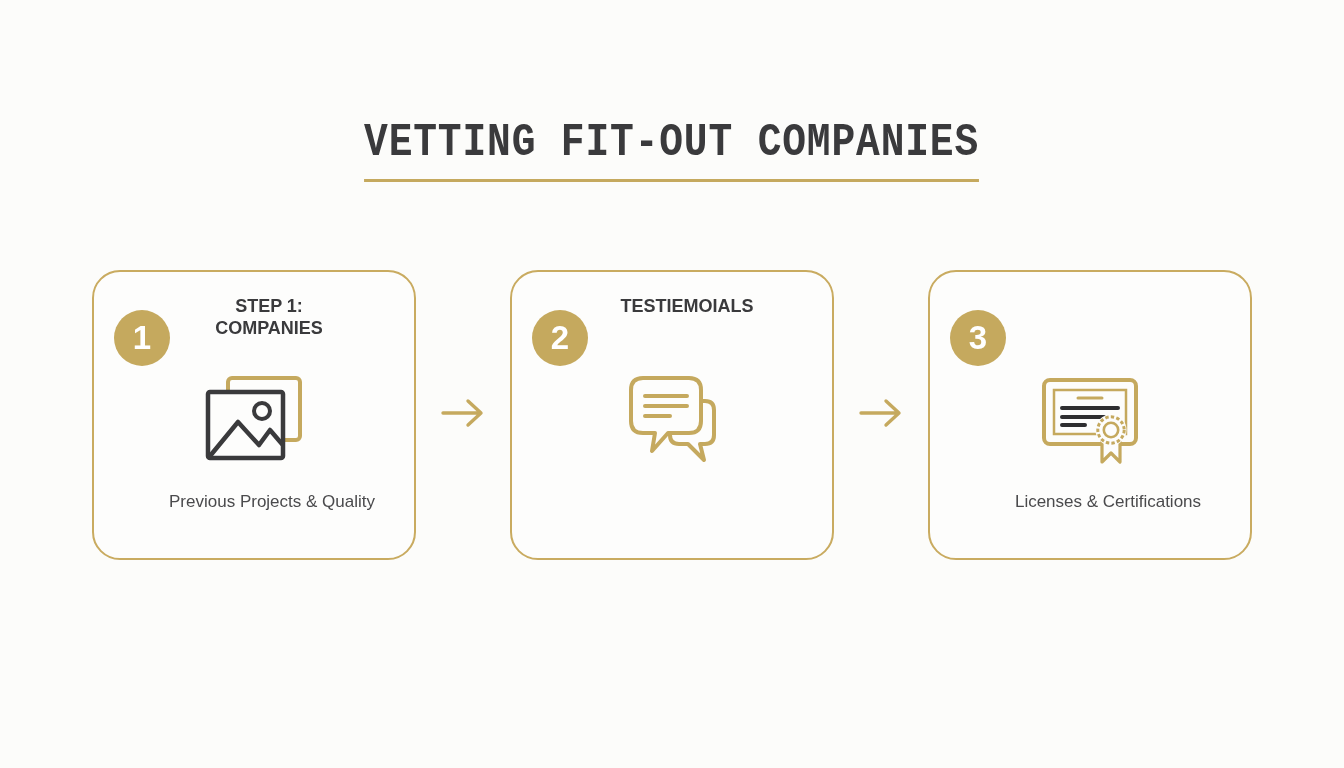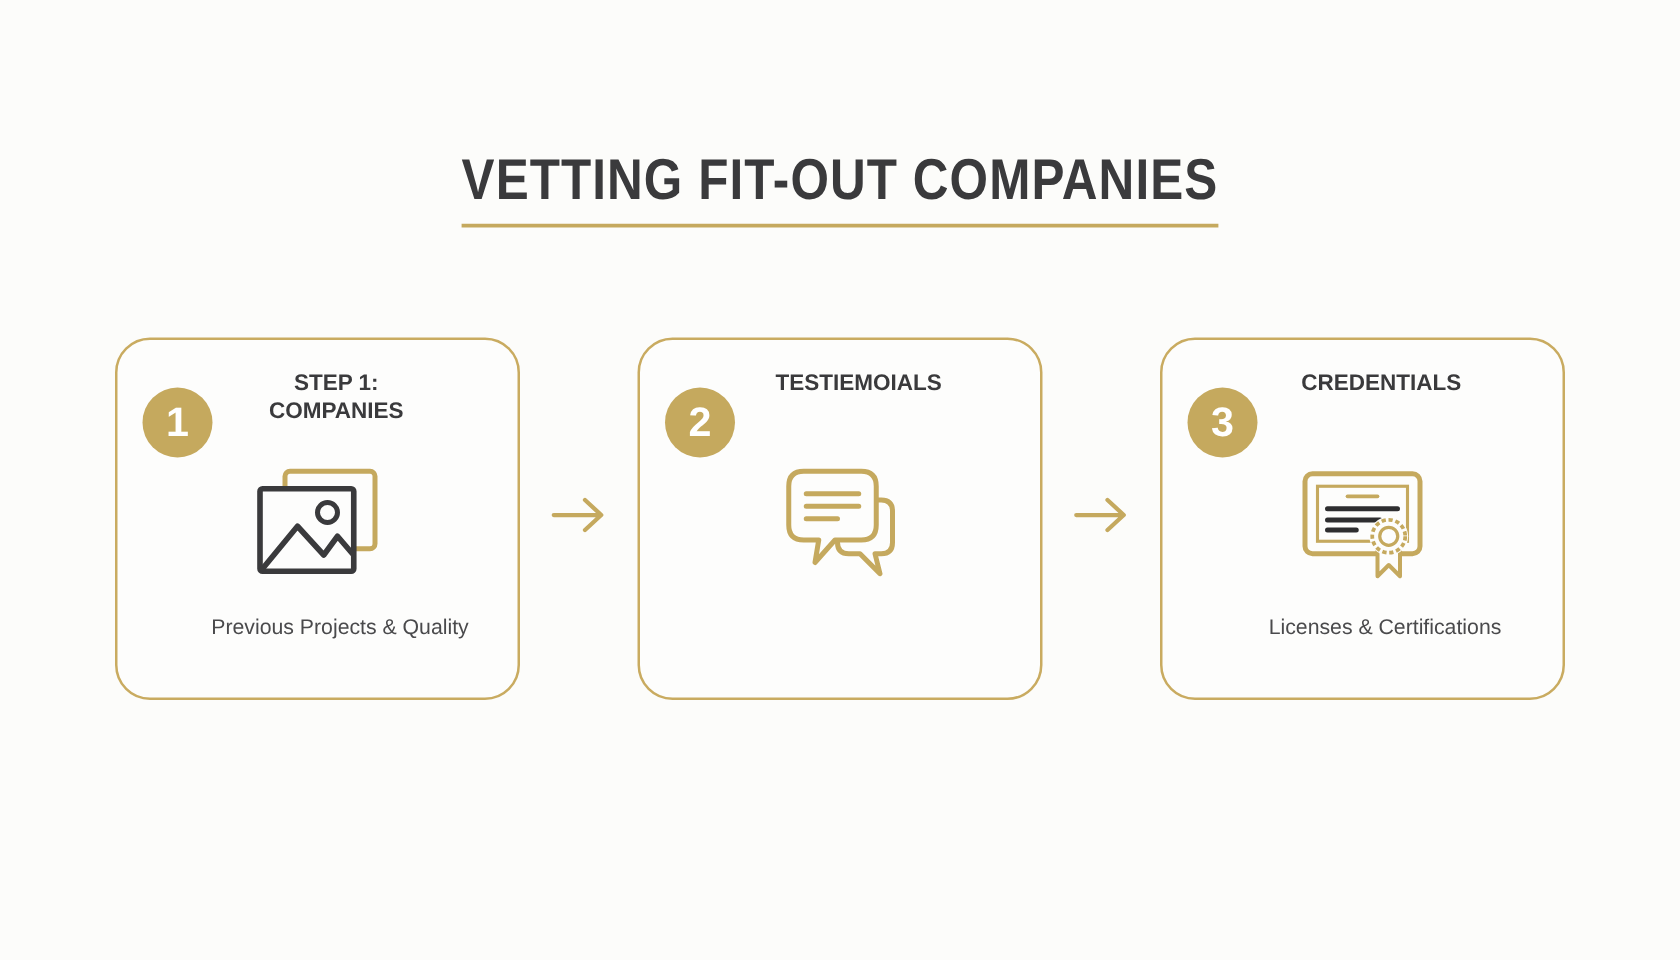--- a/index.html
+++ b/index.html
@@ -11,21 +11,21 @@
     --caption:#4a4a4c;
     --badge-text:#ffffff;
   }
   *{box-sizing:border-box;}
   html,body{margin:0;padding:0;}
   body{
     width:1344px;height:768px;overflow:hidden;
     background:var(--bg);
     font-family:"Liberation Sans", sans-serif;
   }
-  .header{ text-align:center; padding-top:118px; }
+  .header{ text-align:center; padding-top:118px;font-family:Liberation Mono, monospace; }
   .title-wrap{ display:inline-block; transform:scaleX(0.86); transform-origin:center top; }
   .page-title{
     margin:0; font-size:46px; font-weight:bold; letter-spacing:1px;
     color:var(--dark); line-height:1.1; white-space:nowrap;
   }
   .title-underline{ height:3px; background:var(--gold); margin-top:10px; }
 
   .flow{
     display:flex; align-items:center; justify-content:center;
     margin-top:88px;
@@ -129,21 +129,20 @@
       <svg width="46" height="36" viewBox="0 0 46 36">
         <path d="M3 18 H40 M28 6 L41 18 L28 30" fill="none" stroke="var(--gold)" stroke-width="3.4" stroke-linecap="round" stroke-linejoin="round"></path>
       </svg>
     </span>
   </div>
 
   <div class="card">
     <div class="card-header">
       <div class="badge">3</div>
       <div class="step-title">
-        <span>CREDENTIALS</span>
       </div>
     </div>
     <div class="icon-wrap">
       <span>
         <svg width="100" height="92" viewBox="0 0 100 92">
           <rect x="4" y="6" width="92" height="64" rx="6" fill="var(--card-bg)" stroke="var(--gold)" stroke-width="4"></rect>
           <rect x="14" y="16" width="72" height="44" fill="none" stroke="var(--gold)" stroke-width="2.5"></rect>
           <path d="M38 24 H62" stroke="var(--gold)" stroke-width="3" stroke-linecap="round" fill="none"></path>
           <path d="M22 34 H78 M22 43 H64 M22 51 H45" stroke="#2e2e30" stroke-width="4" stroke-linecap="round" fill="none"></path>
           <path d="M62 60 L62 88 L71 79 L80 88 L80 60" fill="var(--card-bg)" stroke="var(--gold)" stroke-width="3.2" stroke-linejoin="round"></path>

